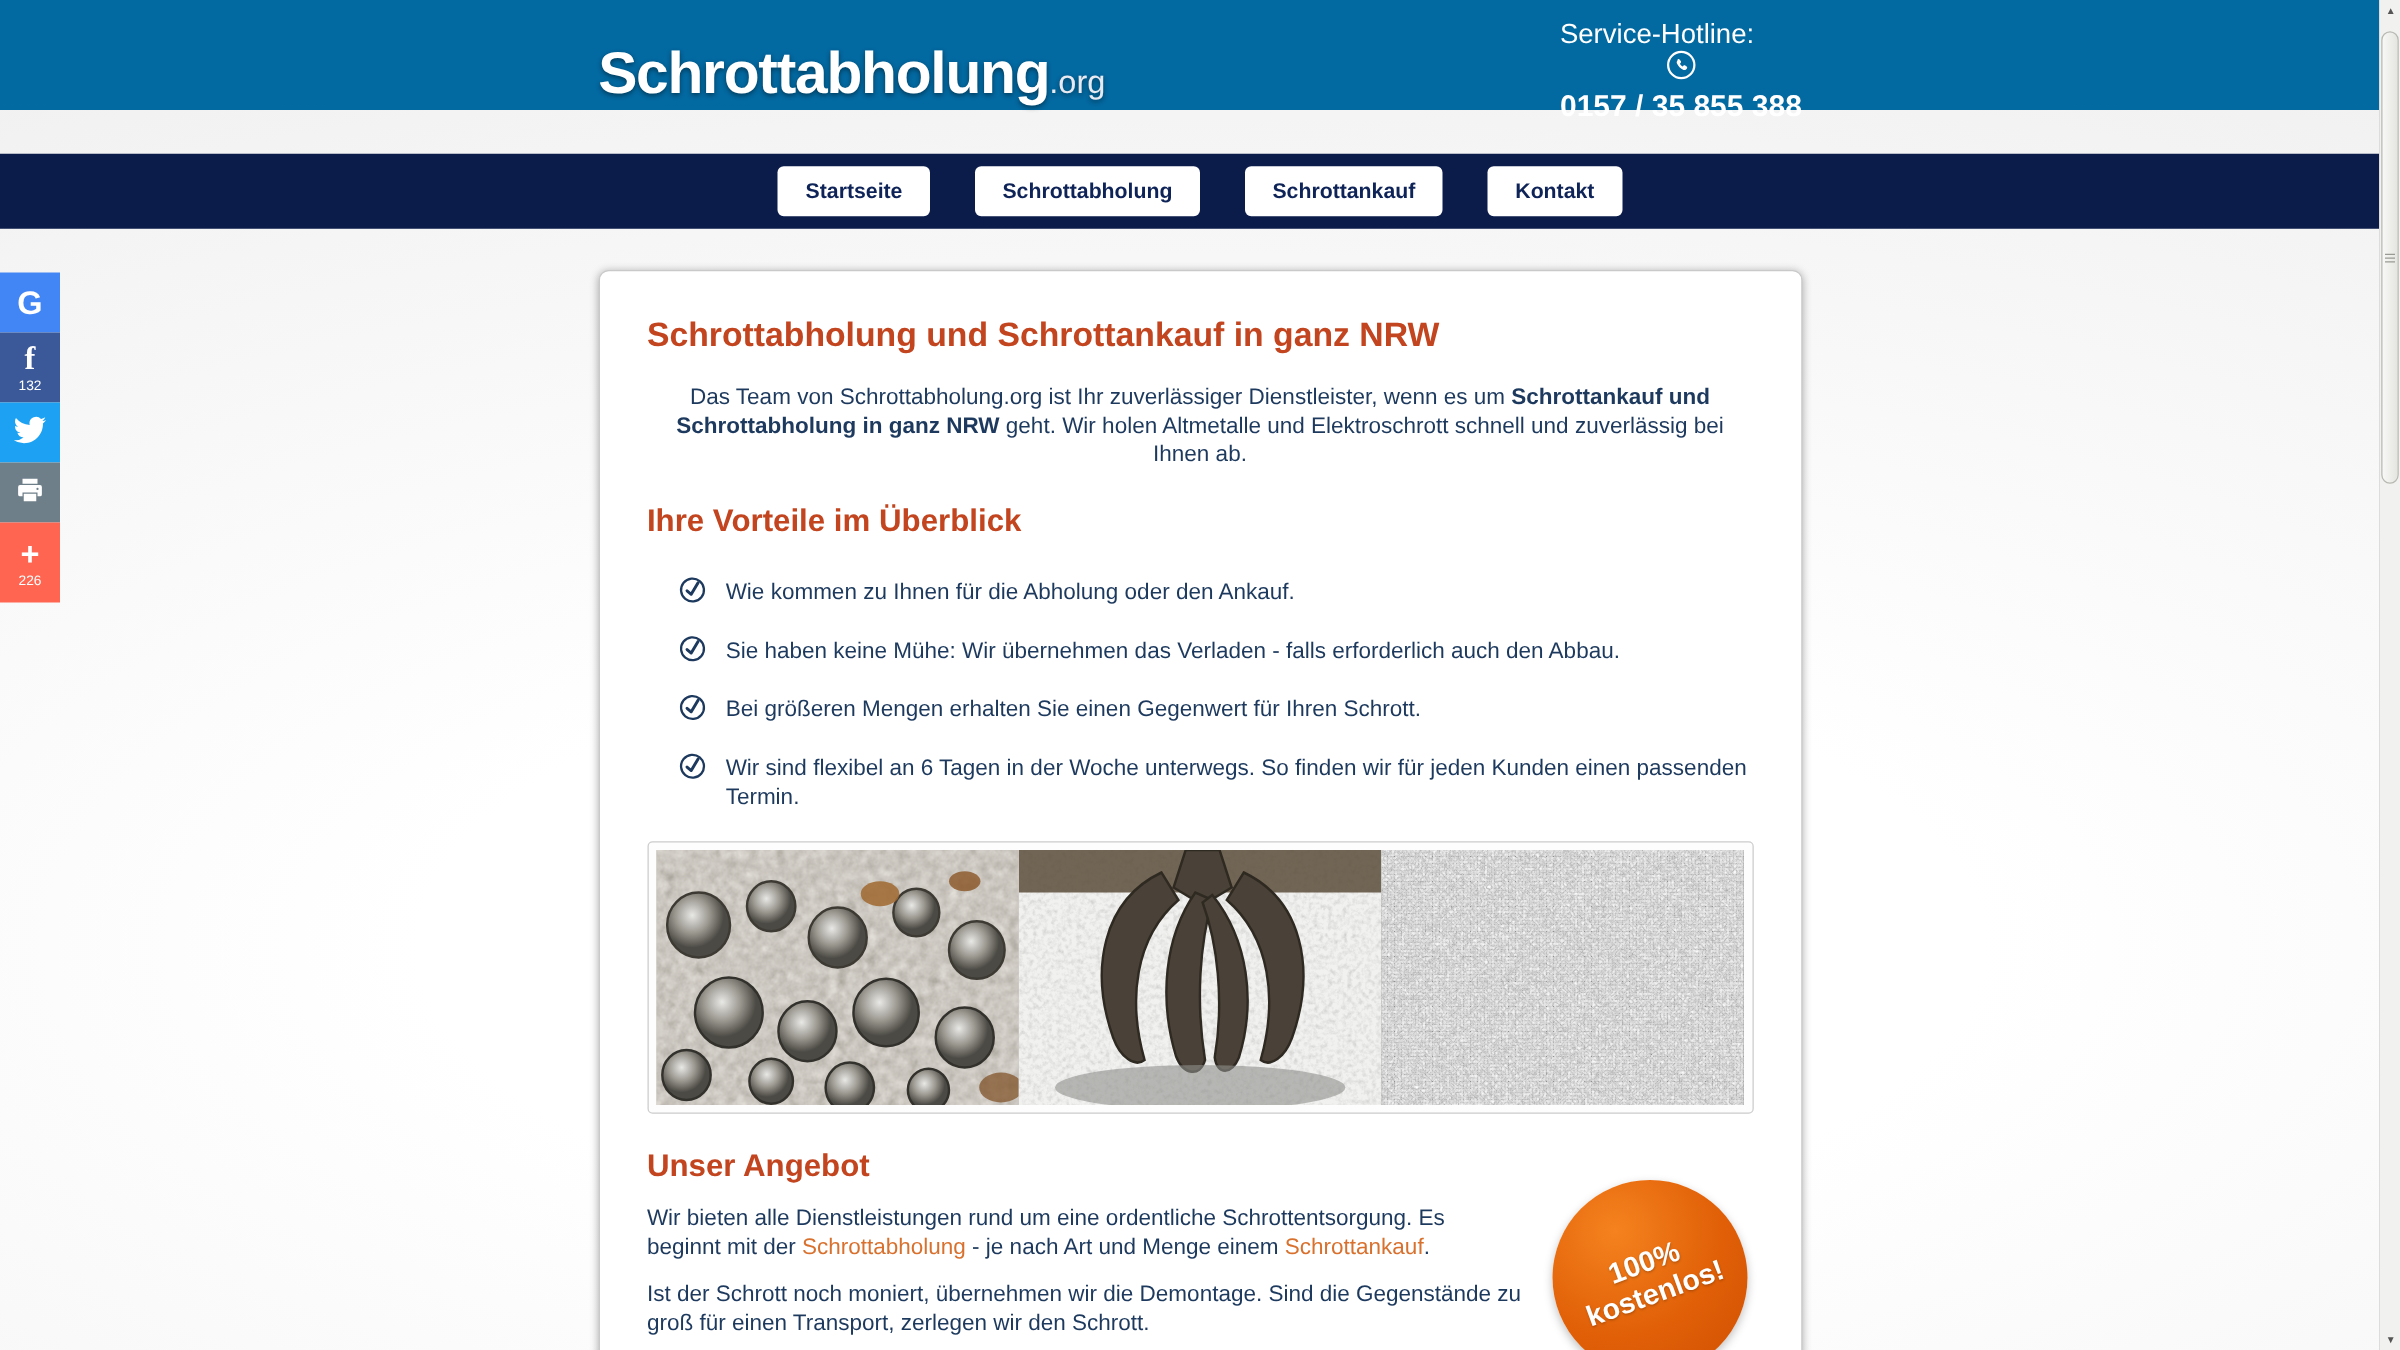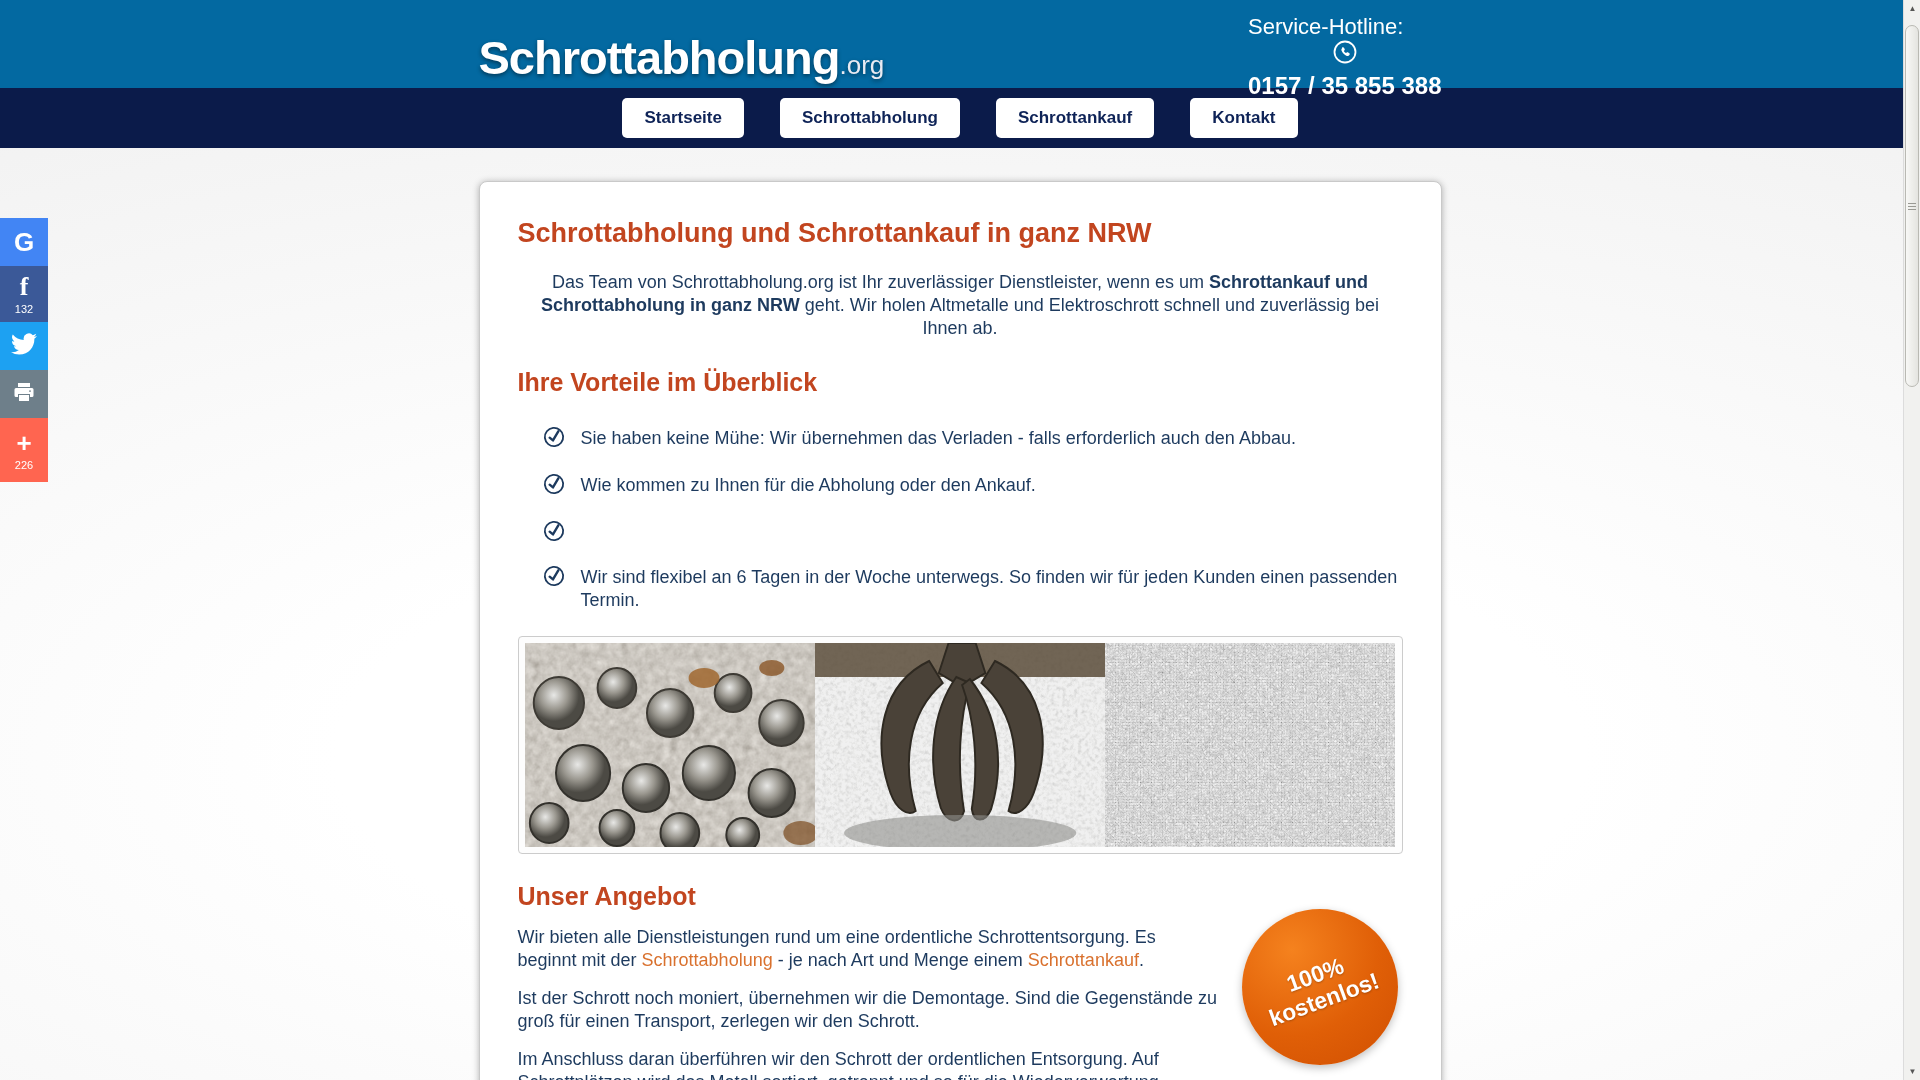--- a/index.html
+++ b/index.html
@@ -17,21 +17,21 @@
   .logo { color: #ffffff; text-shadow: 0 2px 4px rgba(0,0,0,.45); cursor: pointer; }
   .logo-main { font-size: 47px; font-weight: bold; letter-spacing: -1px; }
   .logo-suffix { font-size: 26px; font-weight: normal; color: #e8eaf2; }
   .hotline { color: #ffffff; line-height: 1.2; }
   .hotline-label { font-size: 22px; }
   .hotline-phone { font-size: 24px; font-weight: bold; display: flex; align-items: center; gap: 8px; justify-content: flex-end; flex-direction: column; }
   .phone-icon svg { display: block; }
 
   
   .nav-band { height: 60px; background: #0b1b4a; }
-  .nav-inner { height: 60px; display: flex; align-items: center; justify-content: center; gap: 36px; }
+  .nav-inner { height: 60px; display: flex; align-items: center; justify-content: center; gap: 36px; margin-top: 35px; }
   .nav-btn {
     background: #ffffff; color: #0e2357; font-weight: bold; font-size: 17px;
     font-family: "Liberation Sans", sans-serif;
     border: none; border-radius: 5px; padding: 10px 22px; cursor: pointer;
   }
 
   
   .social-bar { position: absolute; left: 0; top: 218px; width: 48px; z-index: 20; }
   .social-btn { width: 48px; color: #fff; display: flex; flex-direction: column; align-items: center; justify-content: center; cursor: pointer; }
   .social-btn .glyph { font-size: 26px; font-weight: bold; line-height: 1; }
@@ -166,38 +166,39 @@
   <h2 class="section-h2">Ihre Vorteile im Überblick</h2>
 
   <ul class="checklist">
     <li>
       <span class="check-icon">
         <svg width="22" height="22" viewBox="0 0 24 24">
             <circle cx="12" cy="12" r="10" fill="none" stroke="#1d3a5e" stroke-width="2"></circle>
             <path d="M7.2 12.2l3.3 3.4L17.5 6.2" fill="none" stroke="#1d3a5e" stroke-width="2.6" stroke-linecap="round" stroke-linejoin="round"></path>
           </svg>
       </span>
+      <span class="body-text">Wie kommen zu Ihnen für die Abholung oder den Ankauf.</span>
+    </li>
+    <li>
+      <span class="check-icon">
+        <svg width="22" height="22" viewBox="0 0 24 24">
+            <circle cx="12" cy="12" r="10" fill="none" stroke="#1d3a5e" stroke-width="2"></circle>
+            <path d="M7.2 12.2l3.3 3.4L17.5 6.2" fill="none" stroke="#1d3a5e" stroke-width="2.6" stroke-linecap="round" stroke-linejoin="round"></path>
+          </svg>
+      </span>
       <span class="body-text">Sie haben keine Mühe: Wir übernehmen das Verladen - falls erforderlich auch den Abbau.</span>
     </li>
     <li>
       <span class="check-icon">
         <svg width="22" height="22" viewBox="0 0 24 24">
             <circle cx="12" cy="12" r="10" fill="none" stroke="#1d3a5e" stroke-width="2"></circle>
             <path d="M7.2 12.2l3.3 3.4L17.5 6.2" fill="none" stroke="#1d3a5e" stroke-width="2.6" stroke-linecap="round" stroke-linejoin="round"></path>
           </svg>
       </span>
-      <span class="body-text">Wie kommen zu Ihnen für die Abholung oder den Ankauf.</span>
-    </li>
-    <li>
-      <span class="check-icon">
-        <svg width="22" height="22" viewBox="0 0 24 24">
-            <circle cx="12" cy="12" r="10" fill="none" stroke="#1d3a5e" stroke-width="2"></circle>
-            <path d="M7.2 12.2l3.3 3.4L17.5 6.2" fill="none" stroke="#1d3a5e" stroke-width="2.6" stroke-linecap="round" stroke-linejoin="round"></path>
-          </svg>
-      </span>
+      <span class="body-text">Bei größeren Mengen erhalten Sie einen Gegenwert für Ihren Schrott.</span>
     </li>
     <li>
       <span class="check-icon">
         <svg width="22" height="22" viewBox="0 0 24 24">
             <circle cx="12" cy="12" r="10" fill="none" stroke="#1d3a5e" stroke-width="2"></circle>
             <path d="M7.2 12.2l3.3 3.4L17.5 6.2" fill="none" stroke="#1d3a5e" stroke-width="2.6" stroke-linecap="round" stroke-linejoin="round"></path>
           </svg>
       </span>
       <span class="body-text">Wir sind flexibel an 6 Tagen in der Woche unterwegs. So finden wir für jeden Kunden einen passenden Termin.</span>
     </li>

